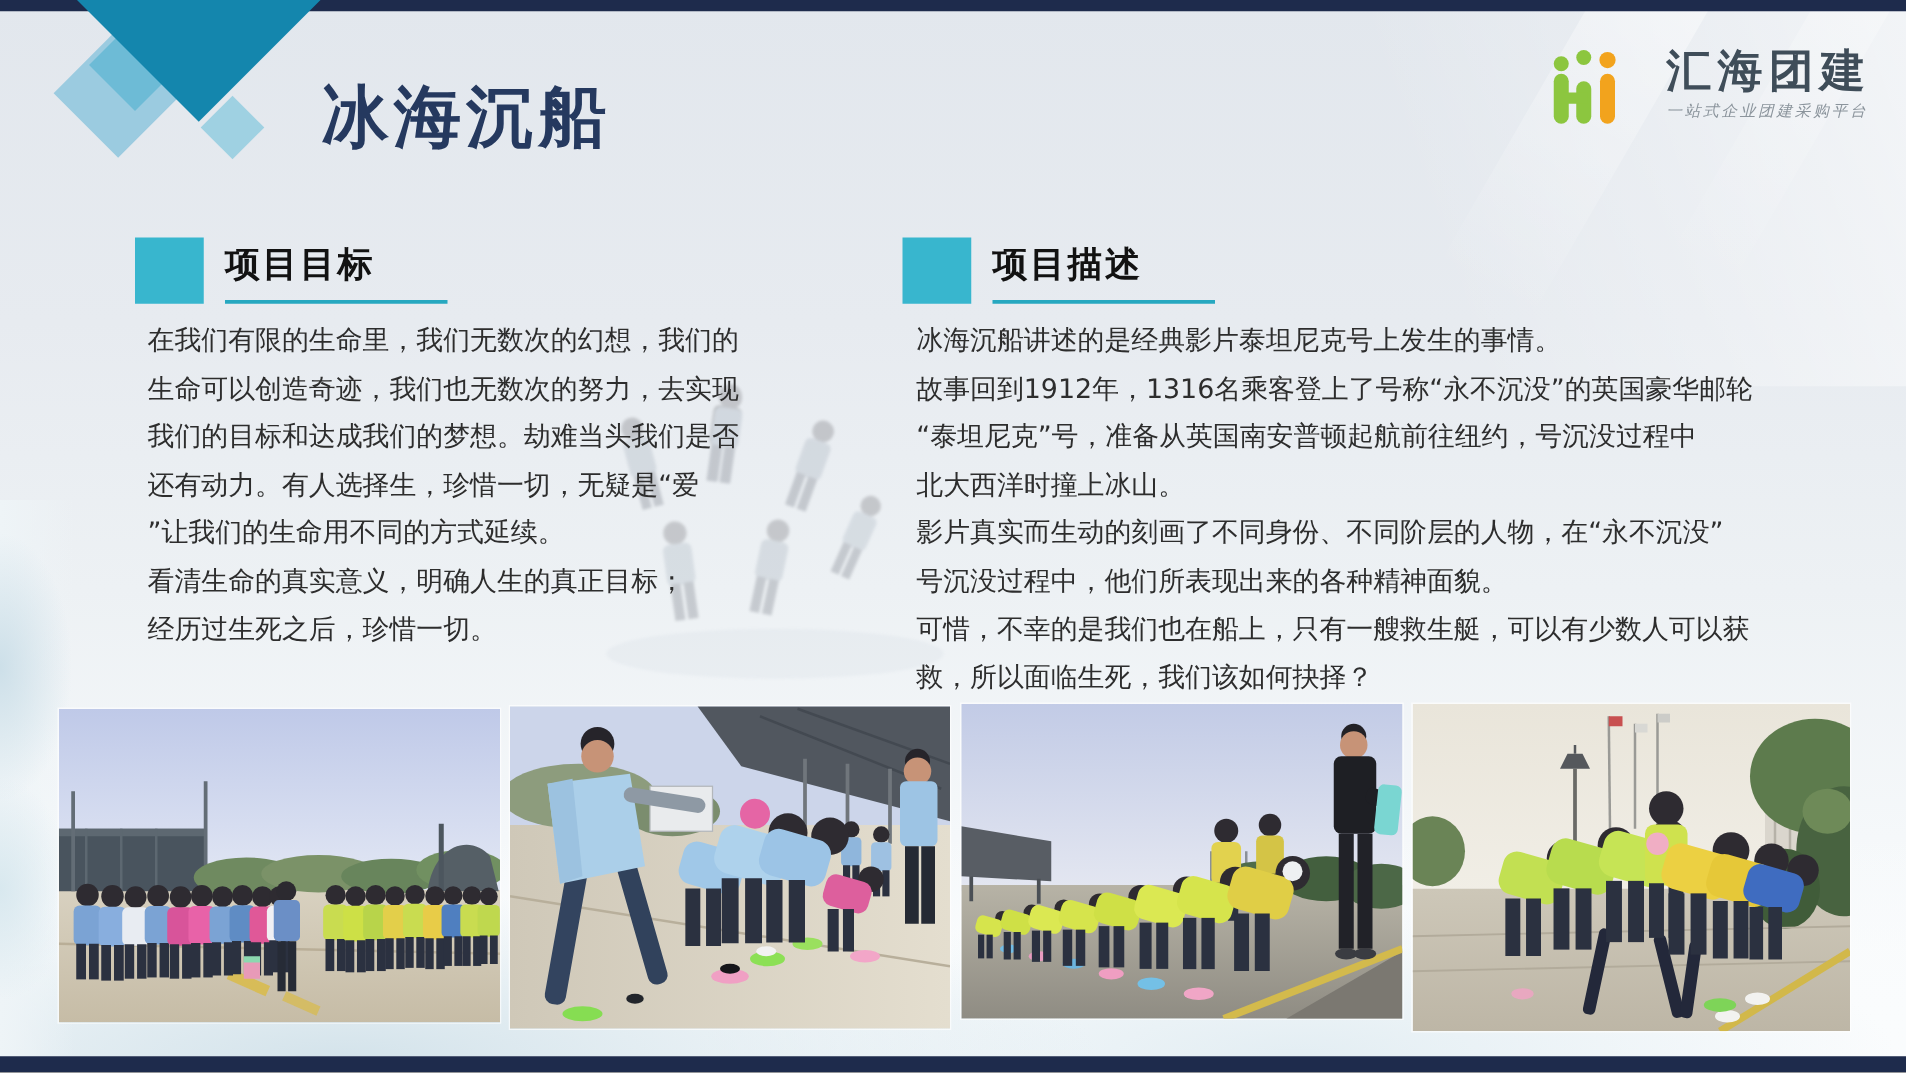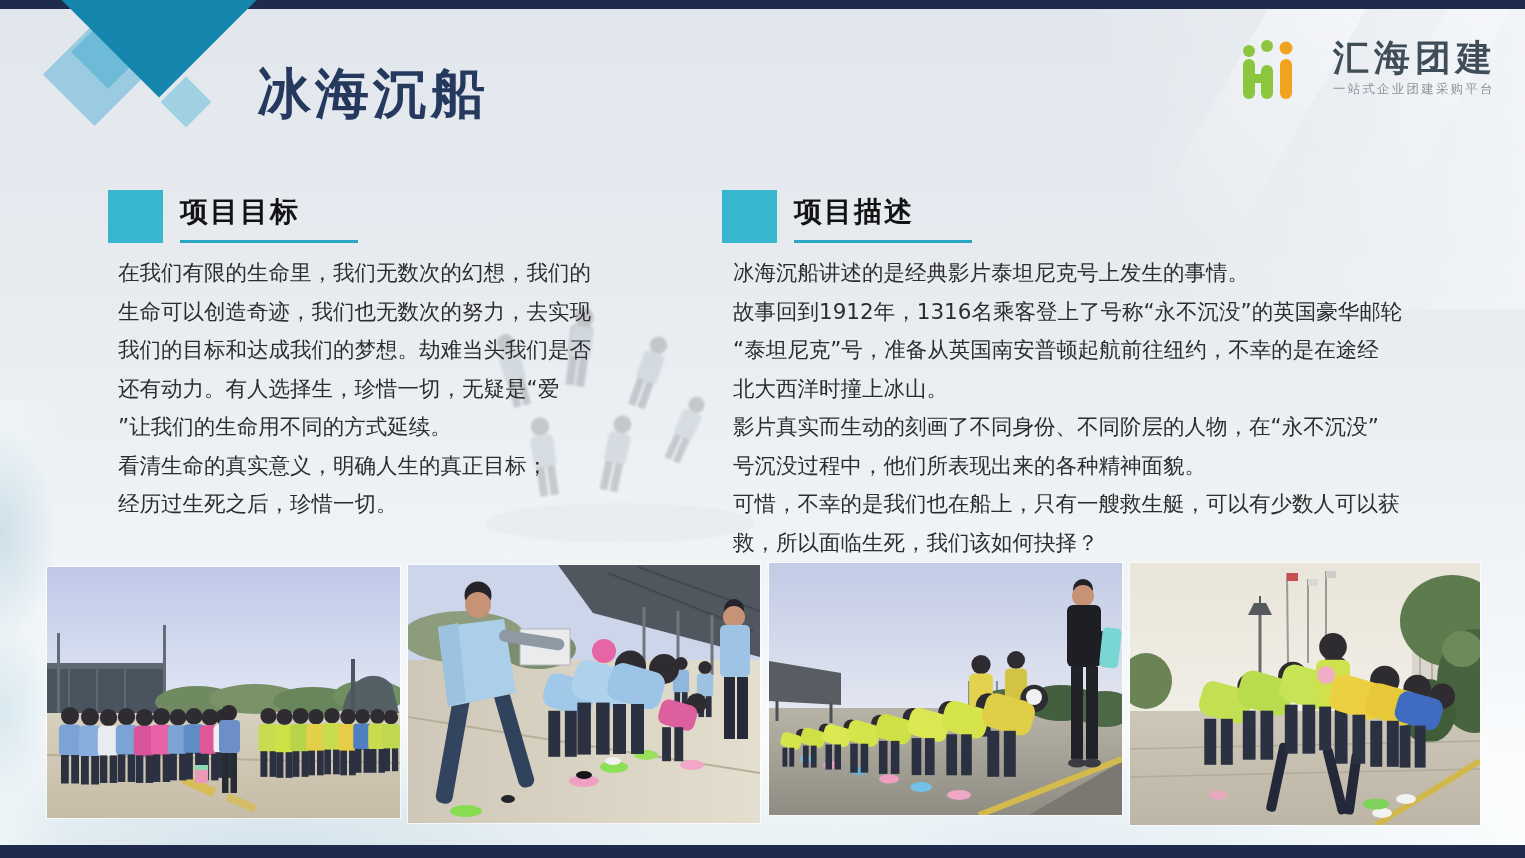--- a/index.html
+++ b/index.html
@@ -37,21 +37,21 @@
   .d2 { left:58px;  top:38px;  width:73px;  height:73px;  background:rgba(142,198,221,.85); }
   .d3 { left:82px;  top:26px;  width:52px;  height:52px;  background:rgba(98,183,211,.8); }
   .d4 { left:168px; top:84px;  width:36px;  height:36px;  background:#9fd1e2; }
   
   .page-title { position:absolute; left:257px; top:58px; z-index:5; margin:0;
     font-size:54px; font-weight:bold; letter-spacing:4px; color:#25395f; }
   
   .logo { position:absolute; right:28px; top:38px; z-index:5; display:flex; align-items:flex-start; gap:22px; }
   .logo-text { display:flex; flex-direction:column; }
   .logo-name { font-size:36px; font-weight:bold; color:#3f4d59; letter-spacing:5px; line-height:1.1; }
-  .logo-tagline { font-size:12.5px; color:#8b949c; letter-spacing:2.2px; margin-top:3px; }
+  .logo-tagline { font-size:12.5px; color:#8b949c; letter-spacing:2.2px; margin-top:3px;font-style:italic; }
   
   .sec { position:absolute; z-index:5; }
   .sec-goal { left:108px; top:190px; width:516px; }
   .sec-desc { left:722px; top:190px; width:710px; }
   .sec-head { display:flex; gap:17px; }
   .sec-square { width:55px; height:53px; background:#38b6ce; flex:none; }
   .sec-title { font-size:28px; font-weight:bold; color:#121212; letter-spacing:2px; margin:3px 0 0 0; }
   .underline { width:178px; height:3px; background:#27a8c0; margin-top:9px; }
   .sec-body { margin-top:11px; font-size:21.5px; line-height:38.5px; color:#2d2d2d; }
   .sec-goal .sec-body { margin-left:10px; }
@@ -188,21 +188,21 @@
     <div class="sec-head">
       <div class="sec-square"></div>
       <div>
         <h2 class="sec-title">项目描述</h2>
         <div class="underline"></div>
       </div>
     </div>
     <div class="sec-body">
       <div class="tline">冰海沉船讲述的是经典影片泰坦尼克号上发生的事情。</div>
       <div class="tline">故事回到1912年，1316名乘客登上了号称“永不沉没”的英国豪华邮轮</div>
-      <div class="tline">“泰坦尼克”号，准备从英国南安普顿起航前往纽约，不幸的是在途经</div>
+      <div class="tline">“泰坦尼克”号，准备从英国南安普顿起航前往纽约，号沉没过程中</div>
       <div class="tline">北大西洋时撞上冰山。</div>
       <div class="tline">影片真实而生动的刻画了不同身份、不同阶层的人物，在“永不沉没”</div>
       <div class="tline">号沉没过程中，他们所表现出来的各种精神面貌。</div>
       <div class="tline">可惜，不幸的是我们也在船上，只有一艘救生艇，可以有少数人可以获</div>
       <div class="tline">救，所以面临生死，我们该如何抉择？</div>
     </div>
   </section>
 
   <div class="photo ph1" aria-label="团队成员穿蓝粉黄马甲在场地列队听教练讲解">
     <svg viewBox="0 0 353 251" preserveAspectRatio="none">

